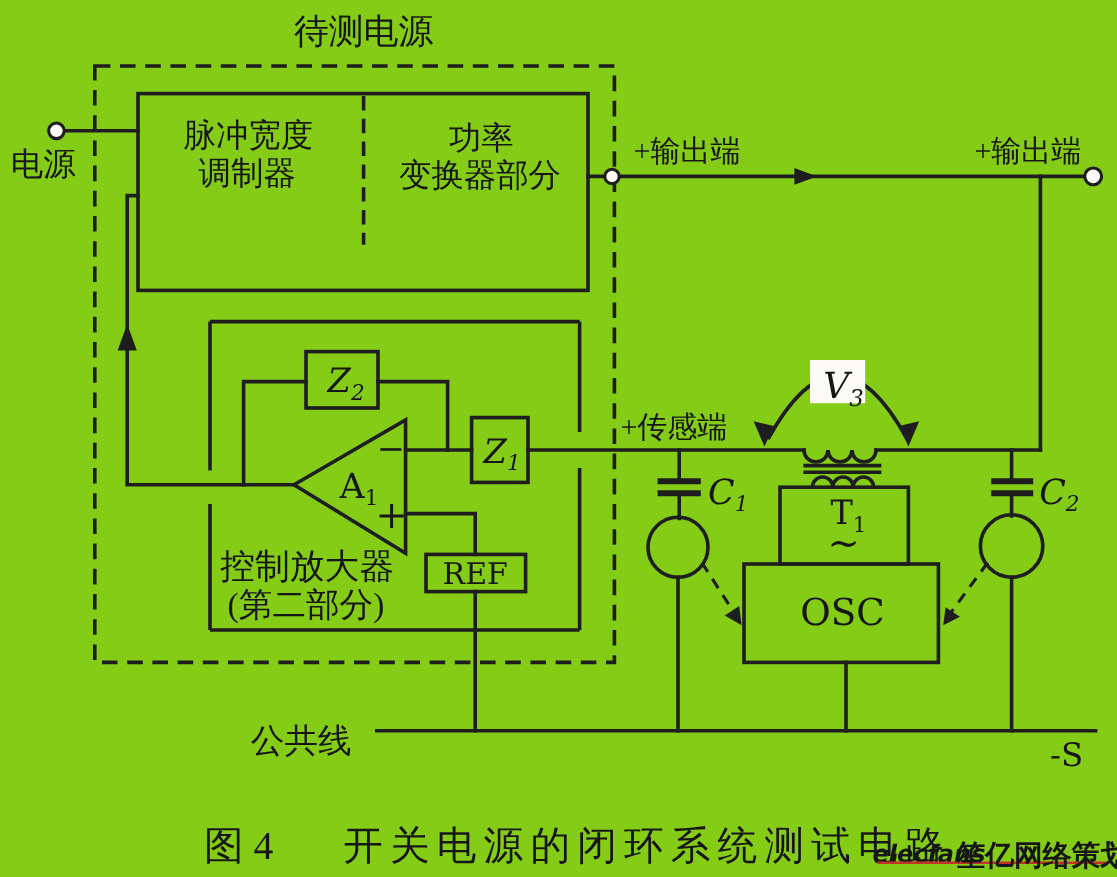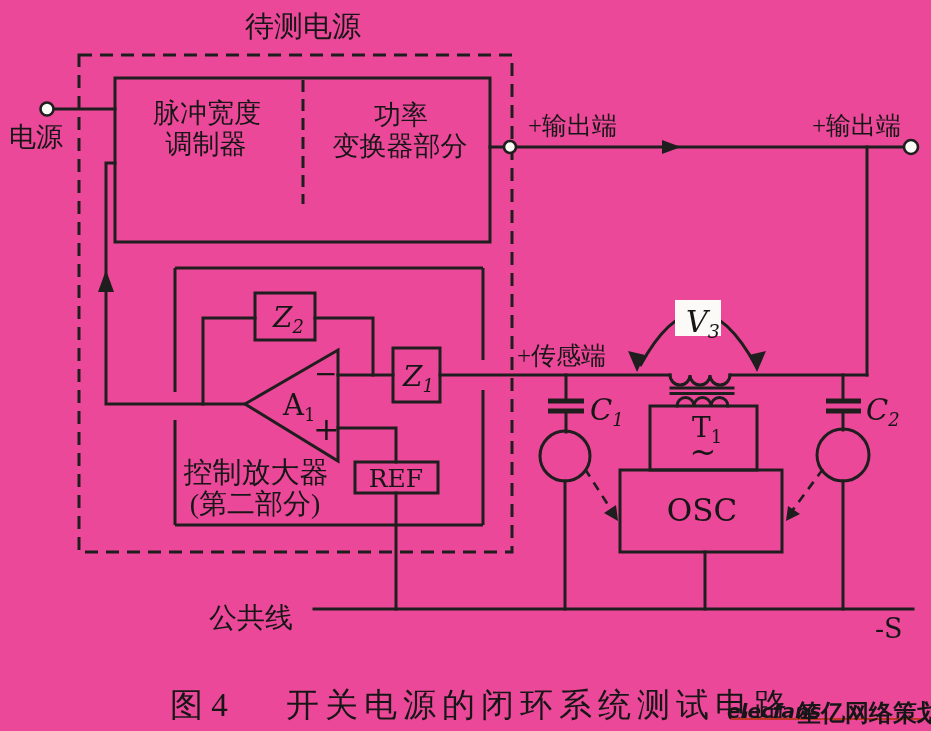--- a/index.html
+++ b/index.html
@@ -1,17 +1,17 @@
 <!DOCTYPE html>
 <html><head>
 <meta charset="utf-8">
 <style>
   html,body{margin:0;padding:0;background:#e8e8e8;}
   .stage{
-    position:relative;width:931px;height:731px;background:#ec4899;
+    position:relative;width:931px;height:731px;background:#84cc16;
     font-family:"Liberation Serif",serif;overflow:hidden;
   }
   svg{display:block}
   .wire{stroke:#1e1e1e;stroke-width:3;fill:none;stroke-linecap:square}
   .thin{stroke-width:2.5}
   .thick{stroke-width:5}
   .boxline{stroke:#1e1e1e;stroke-width:3;fill:none}
   .dashbox{stroke:#1e1e1e;stroke-width:3;fill:none;stroke-dasharray:13 8}
   .dashwire{stroke:#1e1e1e;stroke-width:2.6;fill:none;stroke-dasharray:9 7}
   .node{fill:#fbfaf7;stroke:#1e1e1e;stroke-width:2.6}

